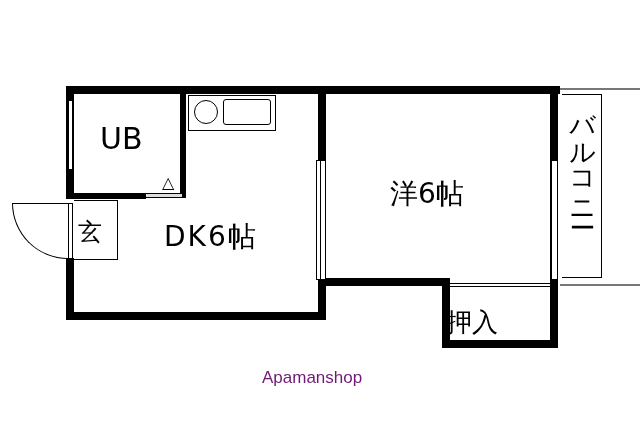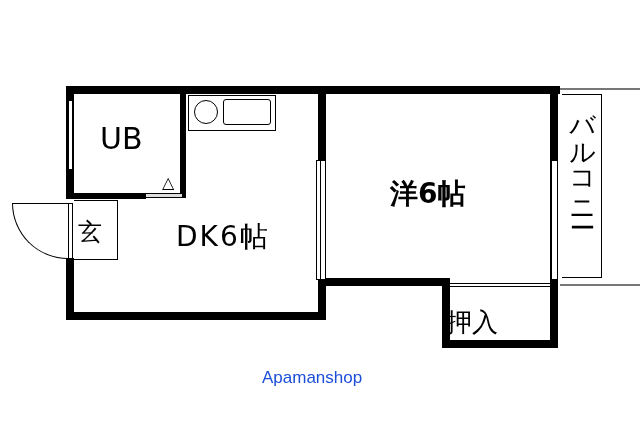--- a/index.html
+++ b/index.html
@@ -1,21 +1,21 @@
 <!DOCTYPE html>
 <html><head>
 <meta charset="utf-8">
 <style>
   html, body { margin:0; padding:0; background:#ffffff; }
   body { width:640px; height:427px; position:relative; overflow:hidden; font-family:"DejaVu Sans", sans-serif; }
   .abs { position:absolute; box-sizing:border-box; }
   .wall { position:absolute; background:#000; }
   .label { position:absolute; color:#000; font-family:"DejaVu Sans", sans-serif; white-space:nowrap; }
   .win { position:absolute; background:#fff; border:1.5px solid #000; box-sizing:border-box; }
-  .watermark { position:absolute; color:#1d4ed8; font-family:"Liberation Sans", sans-serif; font-size:17px; }
+  .watermark { position:absolute; color:#701a75; font-family:"Liberation Sans", sans-serif; font-size:17px; }
 </style>
 </head>
 <body>
 
 <div class="abs" style="left:0;top:0;width:640px;height:427px;">
 
   <div class="wall" style="left:66px;top:86px;width:494px;height:8px;"></div>
   <div class="wall" style="left:66px;top:86px;width:8px;height:112px;"></div>
   <div class="wall" style="left:66px;top:258px;width:8px;height:62px;"></div>
   <div class="wall" style="left:66px;top:312px;width:260px;height:8px;"></div>
@@ -43,19 +43,19 @@
   <div class="abs" style="left:12px;top:203px;width:56px;height:56px;border:1.5px solid #000;border-top-left-radius:0;border-bottom-left-radius:56px;border-top-right-radius:0;border-right:none;border-top:1.5px solid #000;"></div>
   <div class="abs" style="left:68px;top:203px;width:5px;height:56px;border:1.5px solid #000;background:#fff;"></div>
 
   <div class="abs" style="left:448px;top:283px;width:104px;height:4px;border-top:1px solid #000;border-bottom:1px solid #000;"></div>
 
   <div class="abs" style="left:560px;top:88px;width:80px;height:198px;border-top:2px solid #777;border-bottom:2px solid #777;"></div>
   <div class="abs" style="left:562px;top:94px;width:40px;height:184px;border:1.5px solid #000;border-left:none;"></div>
 
   <div class="label" style="left:100px;top:121px;font-size:30px;text-align:center;">UB</div>
   <div class="label" style="left:78px;top:216px;font-size:24px;">玄</div>
-  <div class="label" style="left:164px;top:218px;font-size:28px;letter-spacing:2px;margin-left:12px;">DK6帖</div>
-  <div class="label" style="left:390px;top:175px;font-size:28px;font-weight:bold;">洋6帖</div>
+  <div class="label" style="left:164px;top:218px;font-size:28px;letter-spacing:2px;">DK6帖</div>
+  <div class="label" style="left:390px;top:175px;font-size:28px;">洋6帖</div>
   <div class="label" style="left:446px;top:305px;font-size:26px;">押入</div>
   <div class="label" style="left:568px;top:96px;font-size:26px;writing-mode:vertical-rl;text-orientation:upright;line-height:30px;">バルコニー</div>
 
   <div class="watermark" style="left:262px;top:368px;">Apamanshop</div>
 </div>
 
 </body></html>

